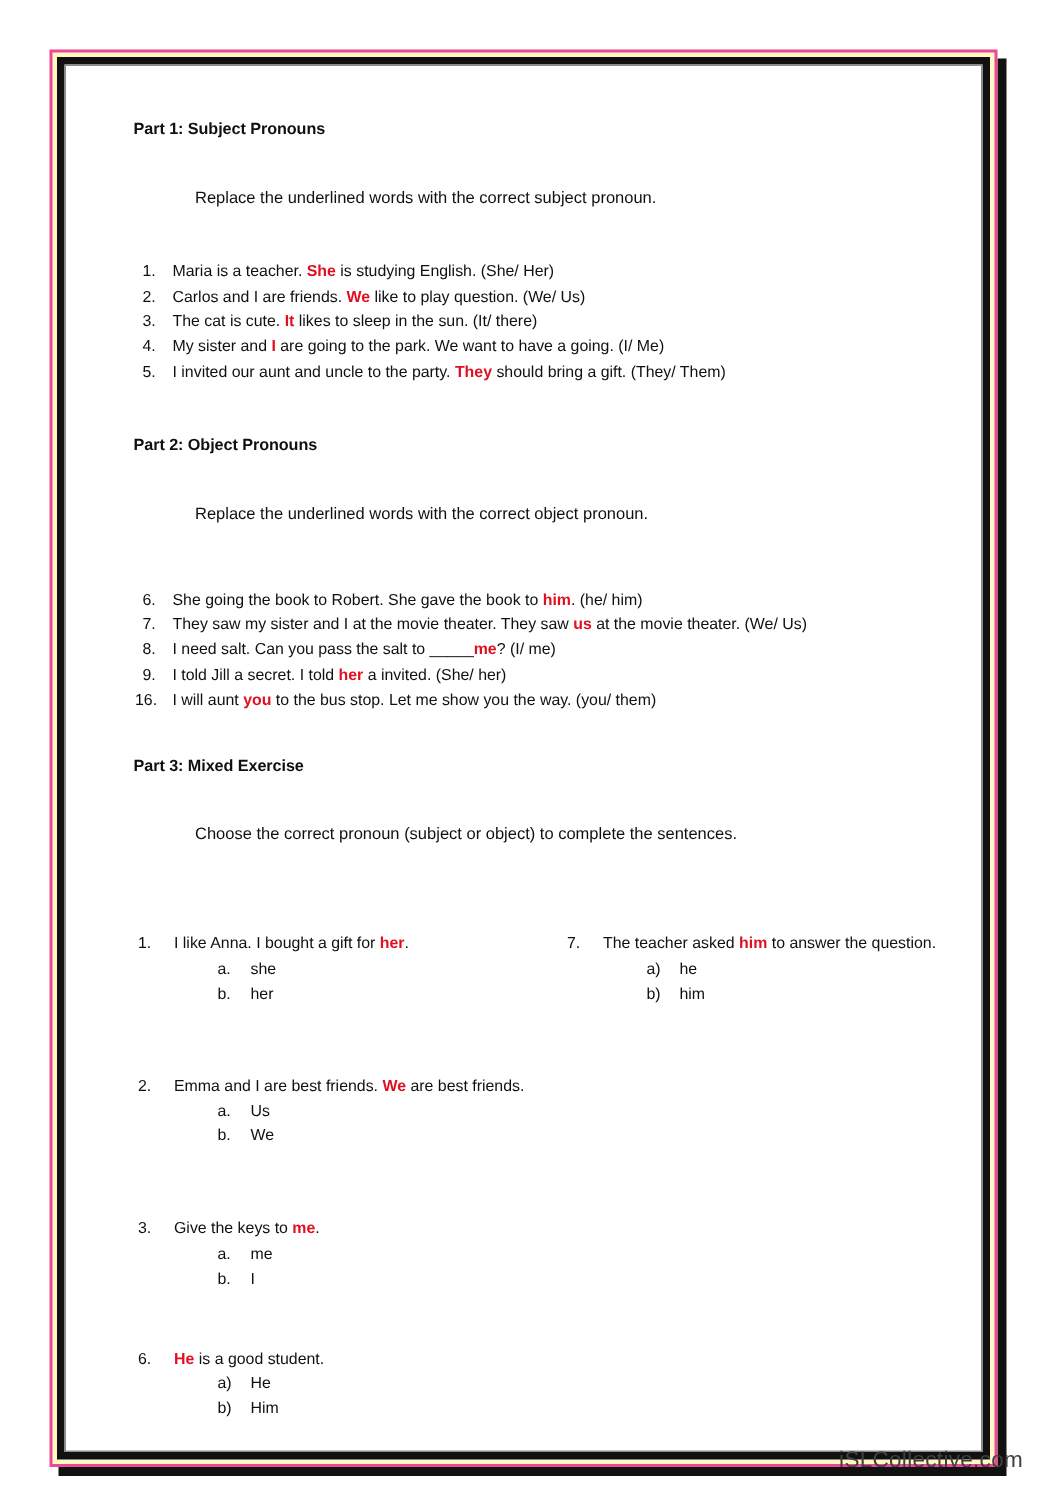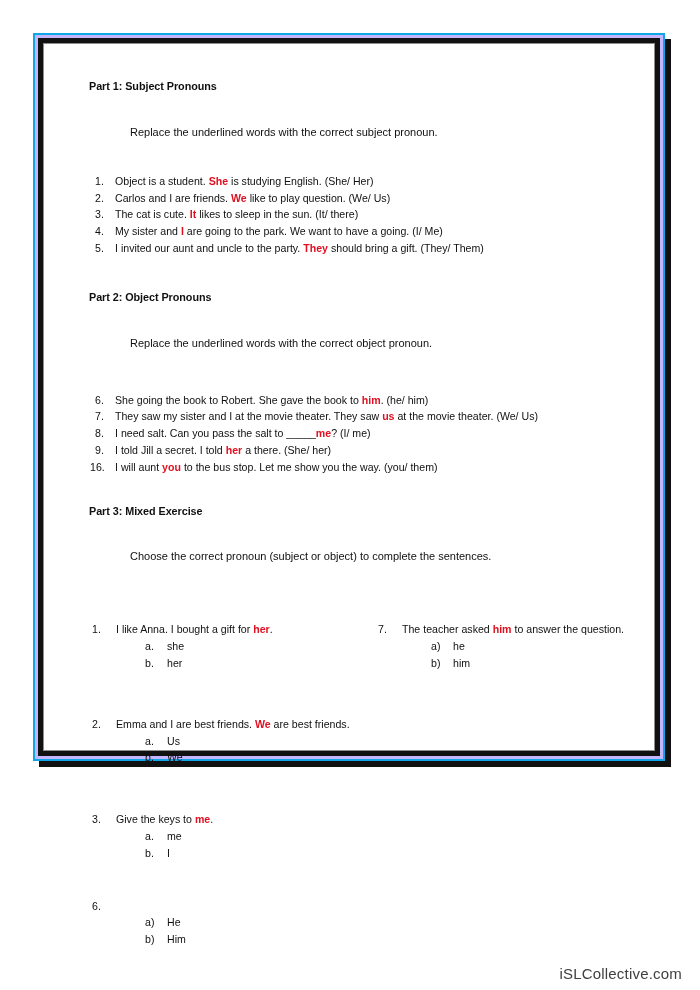--- a/index.html
+++ b/index.html
@@ -14,24 +14,24 @@
     font-family: "Liberation Sans", sans-serif;
     overflow: hidden;
   }
 
   
   #page-frame {
     position: absolute;
     left: 33px;
     top: 33px;
     width: 632px;
-    height: 728px;
-    box-sizing: border-box;
-    background: #c4b5fd;
-    border: 2px solid #0ea5e9;
+    height: 945px;
+    box-sizing: border-box;
+    background: #fef9c3;
+    border: 2px solid #ec4899;
     box-shadow: 6px 6px 0 0 #111111;
   }
   #page-inner {
     position: absolute;
     left: 3px;
     top: 3px;
     right: 3px;
     bottom: 3px;
     box-sizing: border-box;
     border: 5px solid #111111;
@@ -153,21 +153,21 @@
     <div id="sheet">
 
       <div class="part-title">Part 1: Subject Pronouns</div>
       <div class="gap-m"></div>
       <div class="instruction">Replace the underlined words with the correct subject pronoun.</div>
       <div class="gap-m"></div>
 
       <ul class="qlist">
         <li class="qrow line">
           <span class="qnum">1.</span>
-          <span class="qtext"><span>Object is a student. </span><span class="ans">She</span><span> is studying English. (She/ Her)</span></span>
+          <span class="qtext"><span>Maria is a teacher. </span><span class="ans">She</span><span> is studying English. (She/ Her)</span></span>
         </li>
         <li class="qrow line">
           <span class="qnum">2.</span>
           <span class="qtext"><span>Carlos and I are friends. </span><span class="ans">We</span><span> like to play question. (We/ Us)</span></span>
         </li>
         <li class="qrow line">
           <span class="qnum">3.</span>
           <span class="qtext"><span>The cat is cute. </span><span class="ans">It</span><span> likes to sleep in the sun. (It/ there)</span></span>
         </li>
         <li class="qrow line">
@@ -196,21 +196,21 @@
         <li class="qrow line">
           <span class="qnum">7.</span>
           <span class="qtext"><span>They saw my sister and I at the movie theater. They saw </span><span class="ans">us</span><span> at the movie theater. (We/ Us)</span></span>
         </li>
         <li class="qrow line">
           <span class="qnum">8.</span>
           <span class="qtext"><span class="blank">I need salt. Can you pass the salt to _____</span><span class="ans">me</span><span>? (I/ me)</span></span>
         </li>
         <li class="qrow line">
           <span class="qnum">9.</span>
-          <span class="qtext"><span>I told Jill a secret. I told </span><span class="ans">her</span><span> a there. (She/ her)</span></span>
+          <span class="qtext"><span>I told Jill a secret. I told </span><span class="ans">her</span><span> a invited. (She/ her)</span></span>
         </li>
         <li class="qrow line">
           <span class="qnum wide">16.</span>
           <span class="qtext"><span>I will aunt </span><span class="ans">you</span><span> to the bus stop. Let me show you the way. (you/ them)</span></span>
         </li>
       </ul>
 
       <div class="gap-l"></div>
       <div style="height:4px"></div>
 
@@ -277,20 +277,21 @@
                 <span class="mc-val">I</span>
               </li>
             </ul>
           </div>
 
           <div style="height:36px"></div>
 
           <div class="mc-item">
             <div class="mc-head line">
               <span class="mc-num">6.</span>
+              <span class="mc-stem"><span></span><span class="ans">He</span><span> is a good student.</span></span>
             </div>
             <ul class="mc-opts">
               <li class="mc-opt line">
                 <span class="mc-label">a)</span>
                 <span class="mc-val">He</span>
               </li>
               <li class="mc-opt line">
                 <span class="mc-label">b)</span>
                 <span class="mc-val">Him</span>
               </li>

